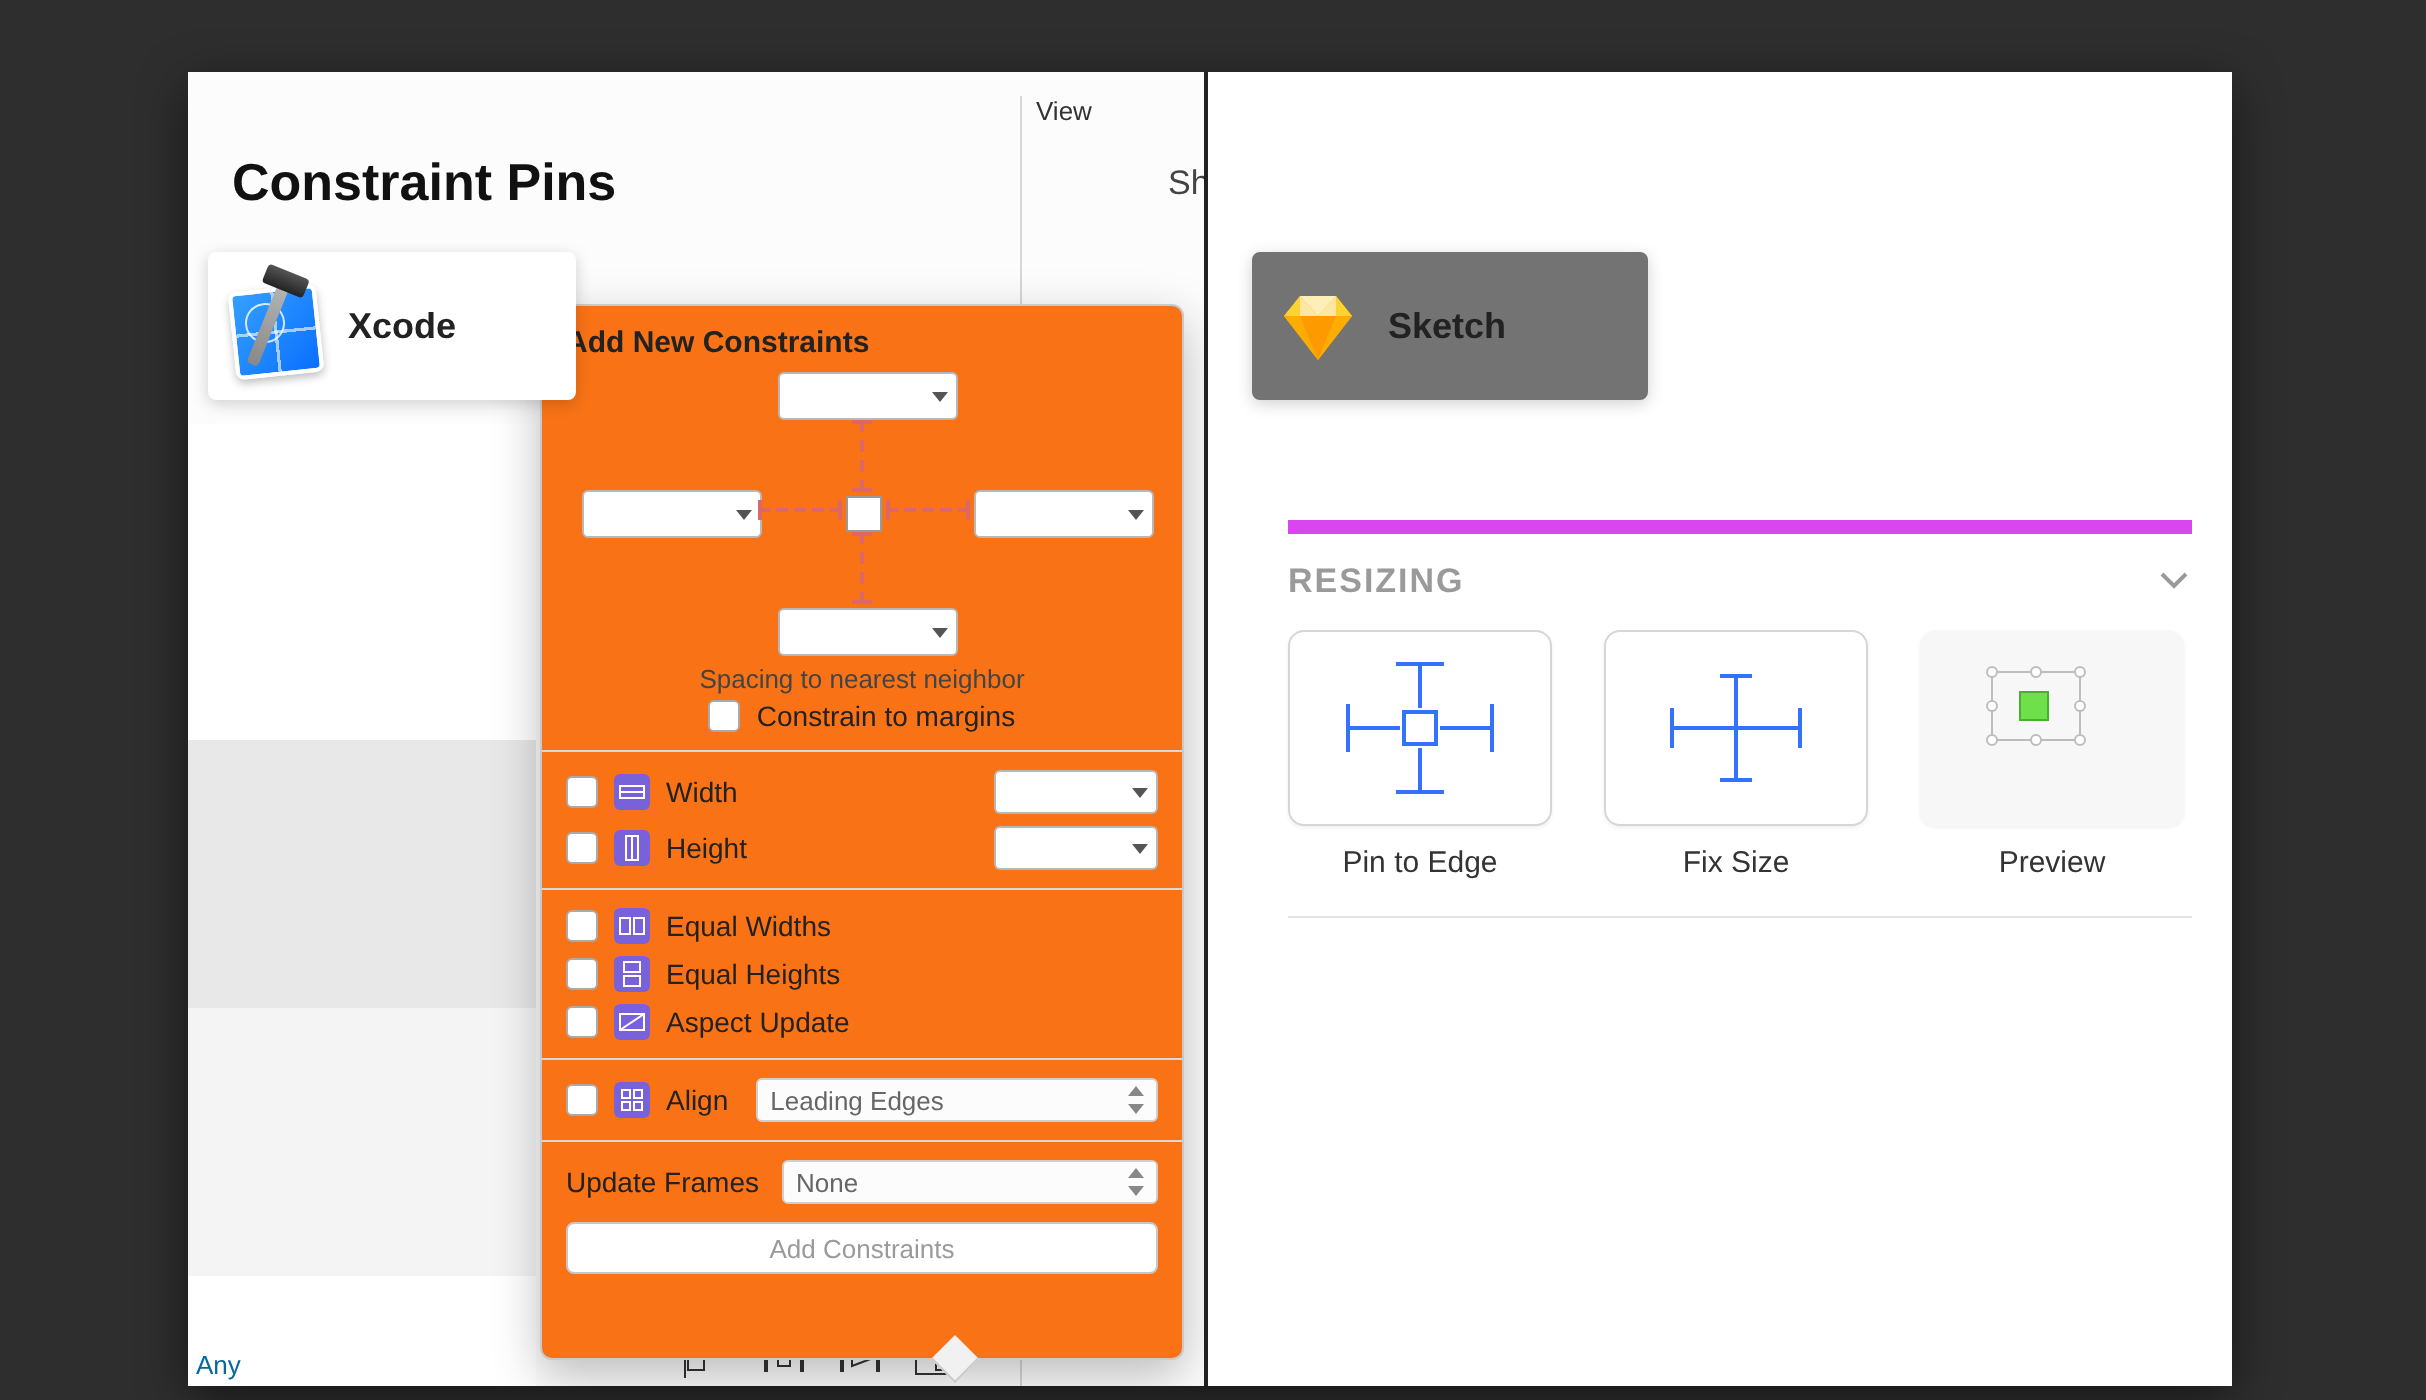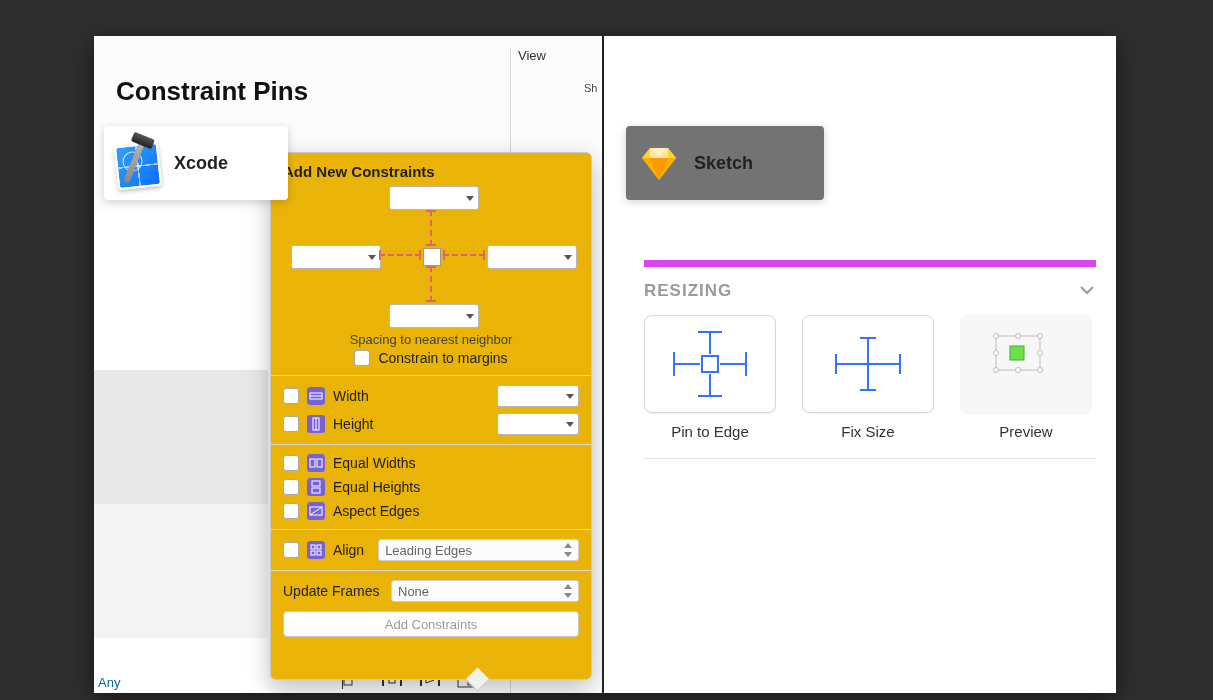--- a/index.html
+++ b/index.html
@@ -52,21 +52,21 @@
     display:flex; align-items:center;
   }
   .ib-midcol {
     position:absolute; left:174px; top:12px; width:242px; bottom:0;
     border-right:1px solid #d7d7d7;
   }
   .viewlbl {
     position:absolute; left:424px; top:12px; font-size:13px; color:#333;
   }
   .shlbl {
-    position:absolute; left:490px; top:46px; font-size:11px; color:#444;
+    position:absolute; left:490px; top:46px; font-size:17px; color:#444;
   }
   .title {
     position:absolute; left:22px; top:40px;
     font-size:26px; font-weight:700; color:#111; letter-spacing:0;
   }
   .appbadge {
     position:absolute; left:10px; top:90px;
     width:164px; height:74px; background:#fff;
     border-radius:4px; box-shadow:0 2px 8px rgba(0,0,0,0.18);
     display:flex; align-items:center; gap:12px; padding:0 12px 0 8px;
@@ -101,21 +101,21 @@
   }
   .xcode-hammer::before {
     content:""; position:absolute; left:-8px; top:-2px; width:22px; height:10px;
     background:linear-gradient(#555,#222); border-radius:2px;
   }
 
   
   .popover {
     position:absolute; left:176px; top:116px;
     width:320px; height:526px;
-    background:#eab308; border:1px solid #c9c9c9; border-radius:6px;
+    background:#f97316; border:1px solid #c9c9c9; border-radius:6px;
     box-shadow:0 8px 24px rgba(0,0,0,.25);
     z-index:3;
   }
   .popover .arrow {
     position:absolute; bottom:-9px; left:198px;
     width:16px; height:16px; background:#f1f1f1;
     border-right:1px solid #c9c9c9; border-bottom:1px solid #c9c9c9;
     transform:rotate(45deg);
   }
   .pop-title {
@@ -362,21 +362,21 @@
         <span>Equal Heights</span>
       </div>
       <div class="checkline">
         <div class="checkbox"></div>
         <div class="cicon">
           <svg width="14" height="14">
               <rect x="1" y="3" width="12" height="8" fill="none" stroke="#fff"></rect>
               <line x1="1" y1="11" x2="13" y2="3" stroke="#fff"></line>
             </svg>
         </div>
-        <span>Aspect Edges</span>
+        <span>Aspect Update</span>
       </div>
       <div class="hr"></div>
 
       <div class="checkline">
         <div class="checkbox"></div>
         <div class="cicon">
           <svg width="14" height="14">
               <rect x="2" y="2" width="4" height="4" fill="none" stroke="#fff"></rect>
               <rect x="8" y="2" width="4" height="4" fill="none" stroke="#fff"></rect>
               <rect x="2" y="8" width="4" height="4" fill="none" stroke="#fff"></rect>

